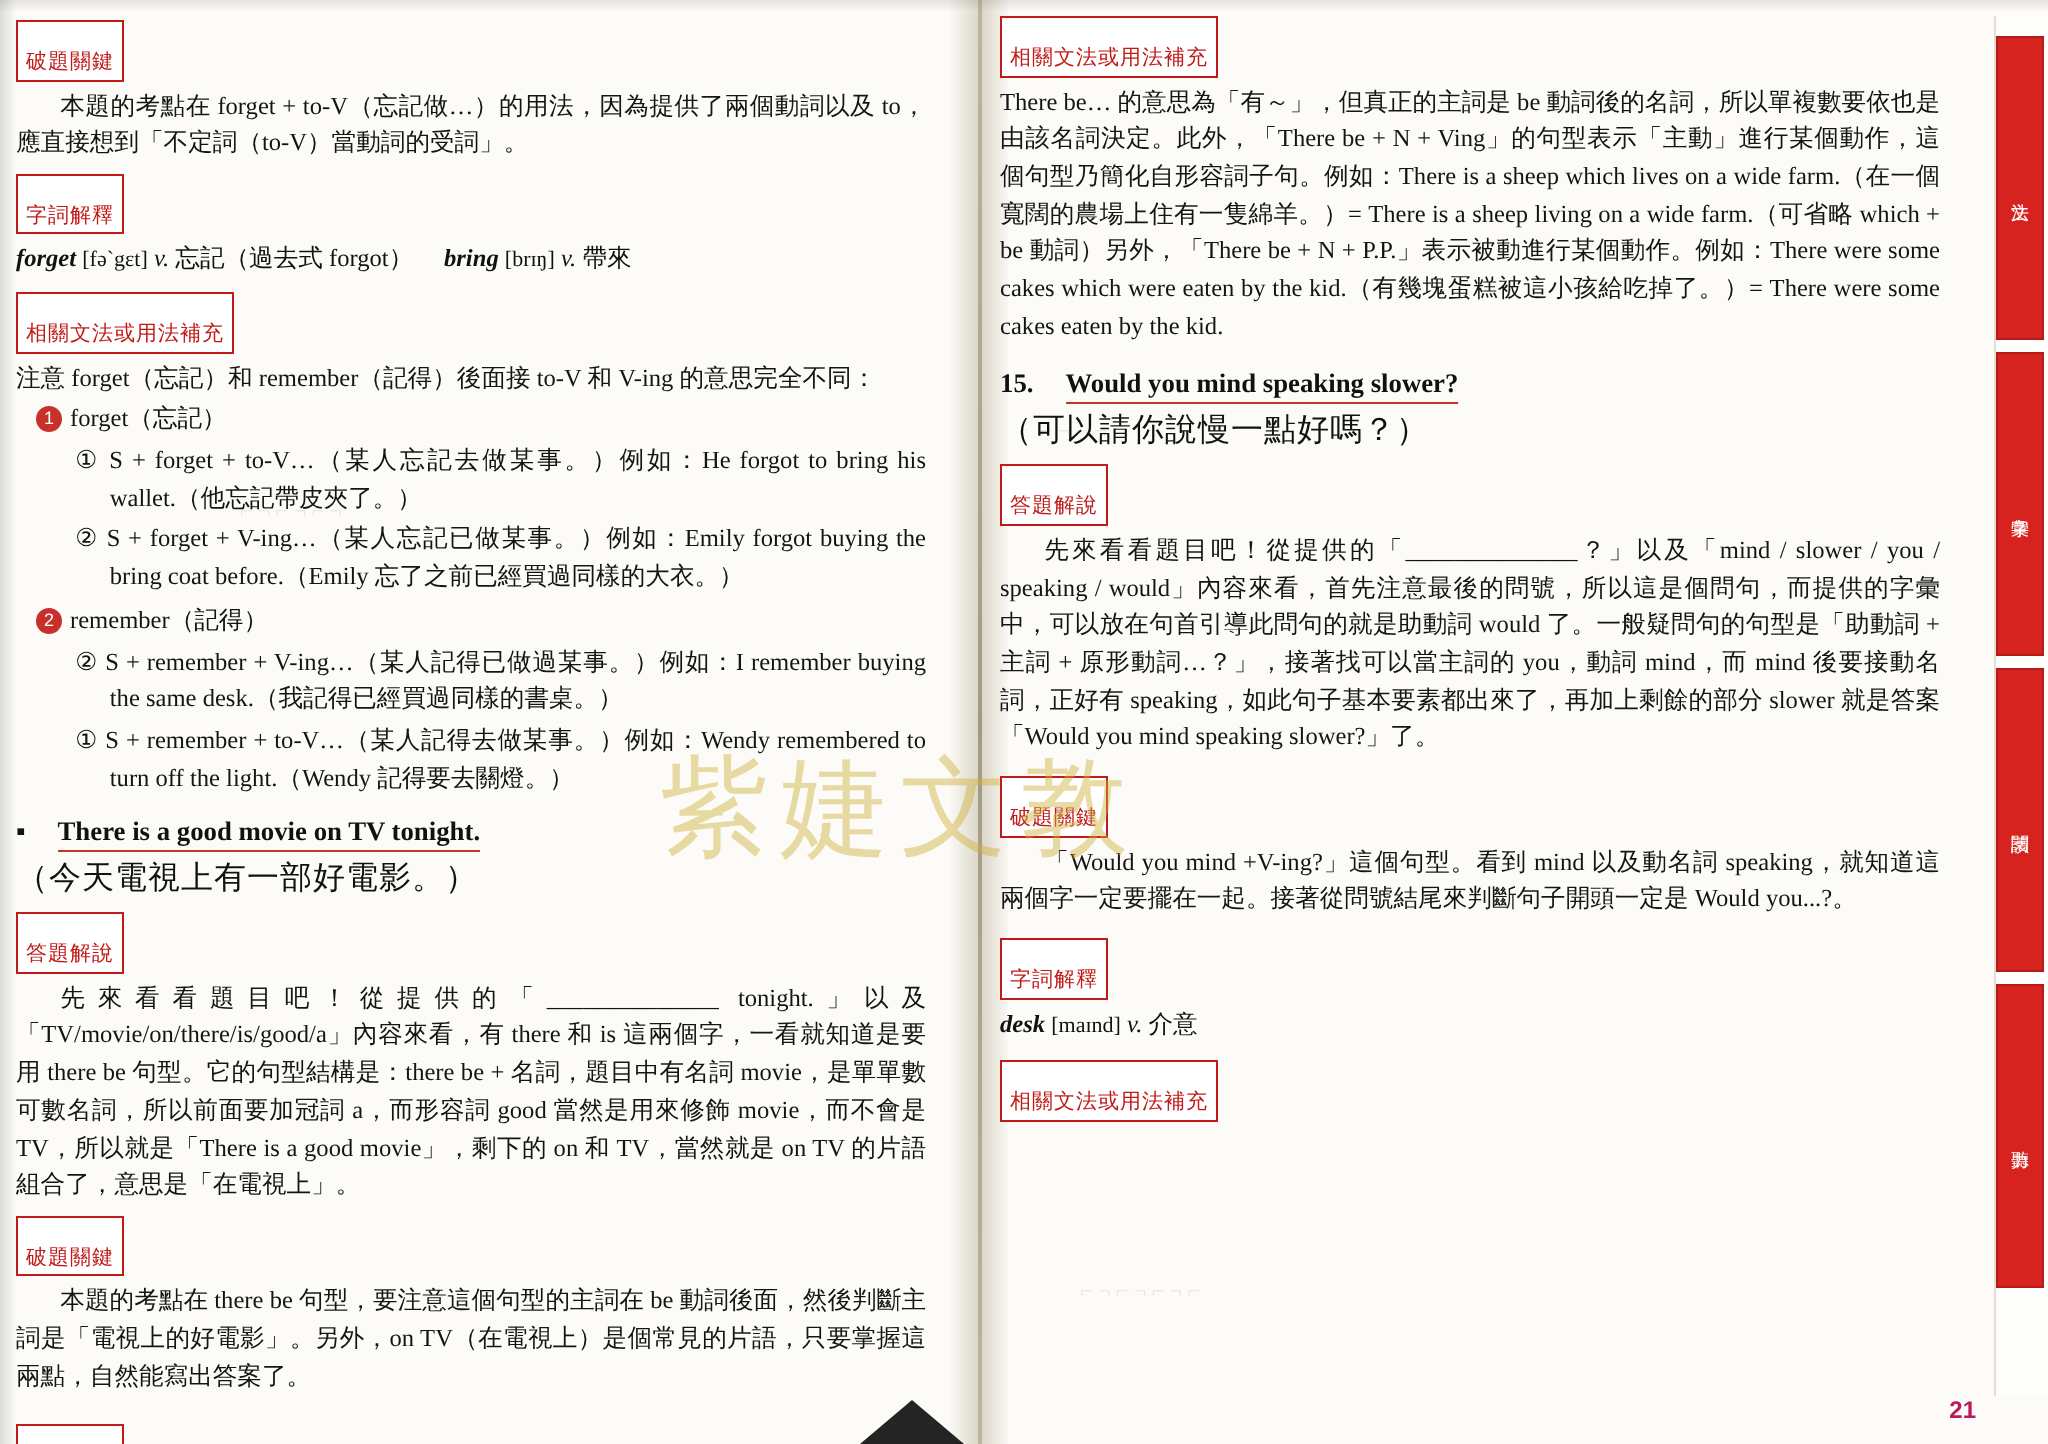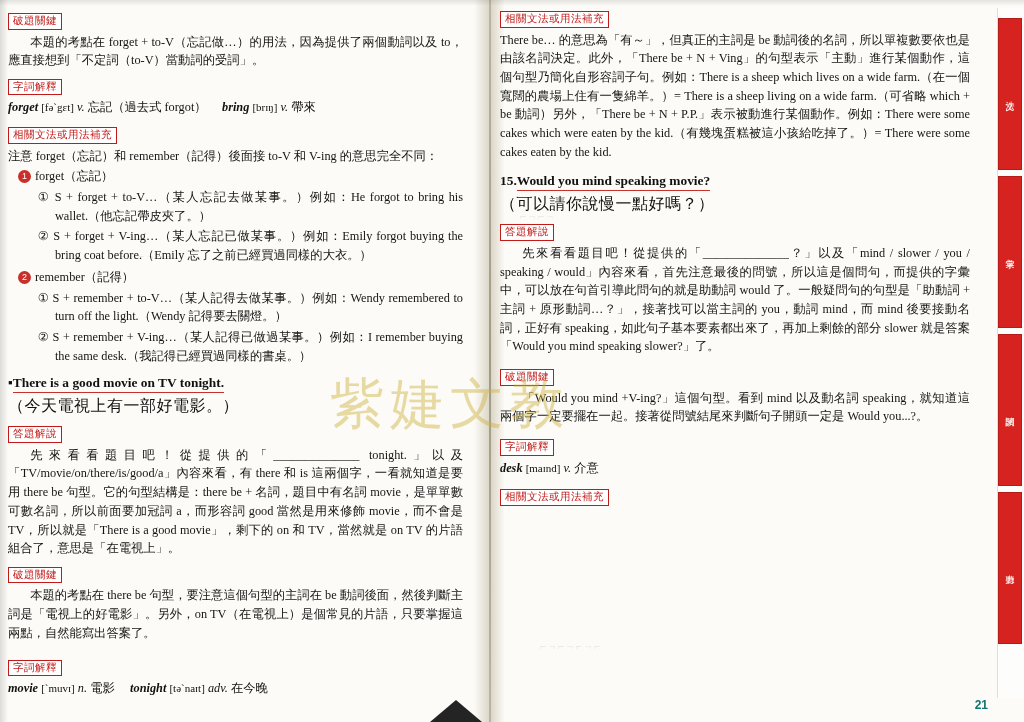--- a/index.html
+++ b/index.html
@@ -54,21 +54,21 @@
   .col-right{left:500px;width:470px;}
 
   .block{margin-bottom:6px;}
   .tagline{margin:0 0 3px 0;}
   .tag{
     display:inline-block;
     font-family:"Liberation Sans", sans-serif;
     font-size:10.5px;
     color:#c01b18;
     border:1px solid #c01b18;
-    padding:1px 4px 2px 4px;
+    padding:15px 4px 2px 4px;
     letter-spacing:0.5px;
     background:#fff;
     line-height:1.1;
   }
   .body{
     font-size:12.3px;
     line-height:1.52;
     text-align:justify;
     color:#141414;
     margin:0 0 2px 0;
@@ -78,21 +78,21 @@
   .vocab{
     font-size:12.3px;line-height:1.6;margin:1px 0 0 0;
   }
   .vocab b{font-weight:bold;font-style:italic;}
   .phon{font-size:11px;}
   .q-title{
     font-family:"Liberation Serif", serif;
     font-size:13.4px;
     font-weight:bold;
     margin:2px 0 2px 0;
-    display:flex;align-items:baseline;gap:0;
+    display:flex;align-items:baseline;gap:16px;
   }
   .q-num{font-weight:bold;}
   .q-en{
     border-bottom:1.4px solid #c8302c;
     padding-bottom:1px;
   }
   .q-zh{
     font-size:16px;
     margin:3px 0 5px 0;
     letter-spacing:.5px;
@@ -100,21 +100,21 @@
   .bullet{
     display:inline-block;width:13px;height:13px;border-radius:50%;
     background:#c8302c;color:#fff;font-size:9px;line-height:13px;
     text-align:center;vertical-align:1px;margin-right:4px;
     font-family:"Liberation Sans", sans-serif;
   }
   .sub{margin:1px 0 3px 10px;}
   .pagenum{
     position:absolute;right:36px;bottom:10px;
     font-family:"Liberation Sans", sans-serif;
-    font-size:12px;color:#0f766e;font-weight:bold;
+    font-size:12px;color:#be185d;font-weight:bold;
   }
   .watermark{
     position:absolute;left:330px;top:368px;
     font-size:54px;color:rgba(206,176,58,0.45);
     font-family:"Liberation Serif", serif;
     letter-spacing:6px;
     pointer-events:none;
     white-space:nowrap;
   }
   .ghost{
@@ -169,22 +169,22 @@
       <p class="body">注意 forget（忘記）和 remember（記得）後面接 to-V 和 V-ing 的意思完全不同：</p>
 
       <div class="sub">
         <div class="body"><span class="bullet">1</span><span>forget（忘記）</span></div>
         <p class="body hang2">① S + forget + to-V…（某人忘記去做某事。）例如：He forgot to bring his wallet.（他忘記帶皮夾了。）</p>
         <p class="body hang2">② S + forget + V-ing…（某人忘記已做某事。）例如：Emily forgot buying the bring coat before.（Emily 忘了之前已經買過同樣的大衣。）</p>
       </div>
 
       <div class="sub">
         <div class="body"><span class="bullet">2</span><span>remember（記得）</span></div>
+        <p class="body hang2">② S + remember + V-ing…（某人記得已做過某事。）例如：I remember buying the same desk.（我記得已經買過同樣的書桌。）</p>
         <p class="body hang2">① S + remember + to-V…（某人記得去做某事。）例如：Wendy remembered to turn off the light.（Wendy 記得要去關燈。）</p>
-        <p class="body hang2">② S + remember + V-ing…（某人記得已做過某事。）例如：I remember buying the same desk.（我記得已經買過同樣的書桌。）</p>
       </div>
     </div>
 
     <div class="block" style="margin-top:10px;">
       <div class="q-title">
         <span class="q-num">▪</span>
         <span class="q-en">There is a good movie on TV tonight.</span>
       </div>
       <div class="q-zh">（今天電視上有一部好電影。）</div>
     </div>
@@ -219,21 +219,21 @@
   <div class="col col-right" style="padding-top:8px;">
 
     <div class="block">
       <div class="tagline"><span class="tag">相關文法或用法補充</span></div>
       <p class="body">There be… 的意思為「有～」，但真正的主詞是 be 動詞後的名詞，所以單複數要依也是由該名詞決定。此外，「There be + N + Ving」的句型表示「主動」進行某個動作，這個句型乃簡化自形容詞子句。例如：There is a sheep which lives on a wide farm.（在一個寬闊的農場上住有一隻綿羊。）= There is a sheep living on a wide farm.（可省略 which + be 動詞）另外，「There be + N + P.P.」表示被動進行某個動作。例如：There were some cakes which were eaten by the kid.（有幾塊蛋糕被這小孩給吃掉了。）= There were some cakes eaten by the kid.</p>
     </div>
 
     <div class="block" style="margin-top:12px;">
       <div class="q-title">
         <span class="q-num">15.</span>
-        <span class="q-en">Would you mind speaking movie?</span>
+        <span class="q-en">Would you mind speaking slower?</span>
       </div>
       <div class="q-zh">（可以請你說慢一點好嗎？）</div>
     </div>
 
     <div class="block">
       <div class="tagline"><span class="tag">答題解說</span></div>
       <p class="body indent">先來看看題目吧！從提供的「______________？」以及「mind / slower / you / speaking / would」內容來看，首先注意最後的問號，所以這是個問句，而提供的字彙中，可以放在句首引導此問句的就是助動詞 would 了。一般疑問句的句型是「助動詞 + 主詞 + 原形動詞…？」，接著找可以當主詞的 you，動詞 mind，而 mind 後要接動名詞，正好有 speaking，如此句子基本要素都出來了，再加上剩餘的部分 slower 就是答案「Would you mind speaking slower?」了。</p>
     </div>
 
     <div class="block" style="margin-top:10px;">

